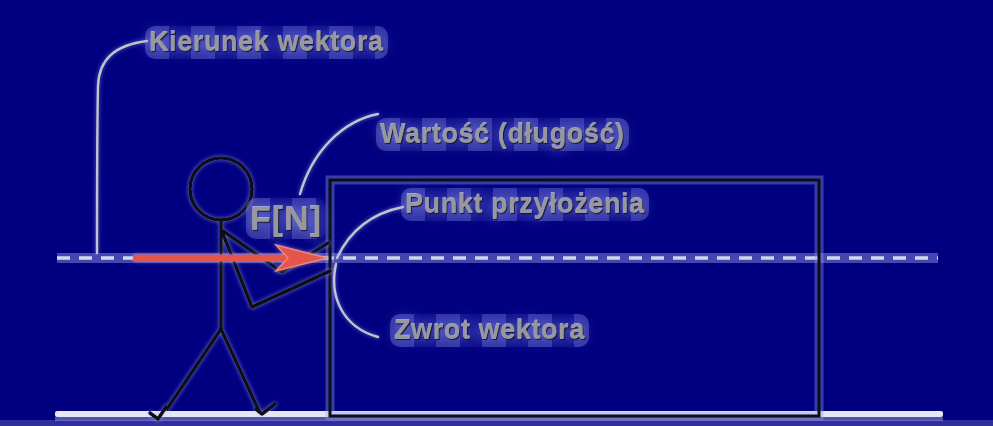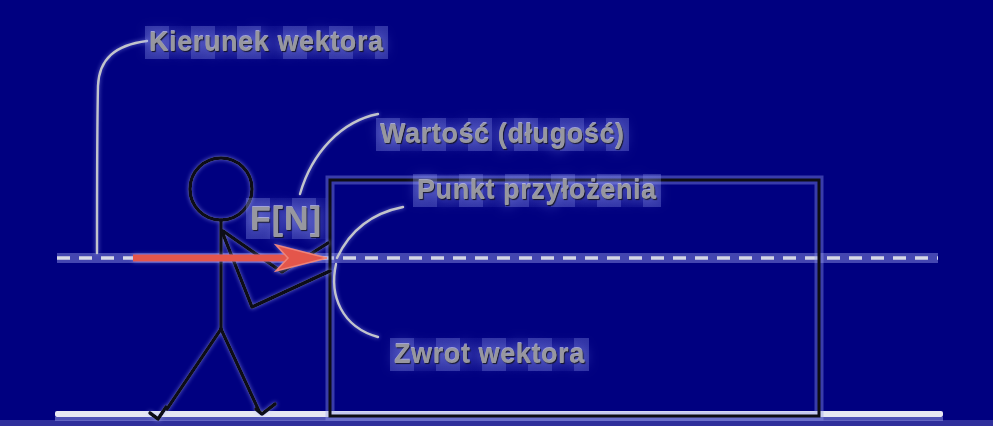--- a/index.html
+++ b/index.html
@@ -33,26 +33,26 @@
     white-space:nowrap;
     color:var(--label-gray);
     text-shadow:
       0 -1px 0 rgba(238,238,248,.55),
       1px 1px 1px rgba(18,18,28,.9),
       0 0 14px rgba(158,166,255,.85);
     background:repeating-linear-gradient(90deg,
       rgba(158,168,250,.30) 0 24px,
       rgba(120,130,235,.10) 24px 46px);
     padding:1px 4px;
-    border-radius:0;
+    border-radius:10px;
   }
   .label-direction{left:145px;top:26px;}
   .label-magnitude{left:376px;top:94px;margin-top:24px;}
-  .label-application{left:401px;top:174px;margin-left:12px;}
-  .label-sense{left:390px;top:338px;}
+  .label-application{left:401px;top:188px;}
+  .label-sense{left:390px;top:314px;}
   .label-force{left:246px;top:198px;font-size:34px;letter-spacing:1px;}
 </style>
 </head>
 <body>
 
 <div class="stage">
 
   <svg width="993" height="426" viewBox="0 0 993 426">
     <defs>
       <filter id="glow" x="-30%" y="-30%" width="160%" height="160%">

